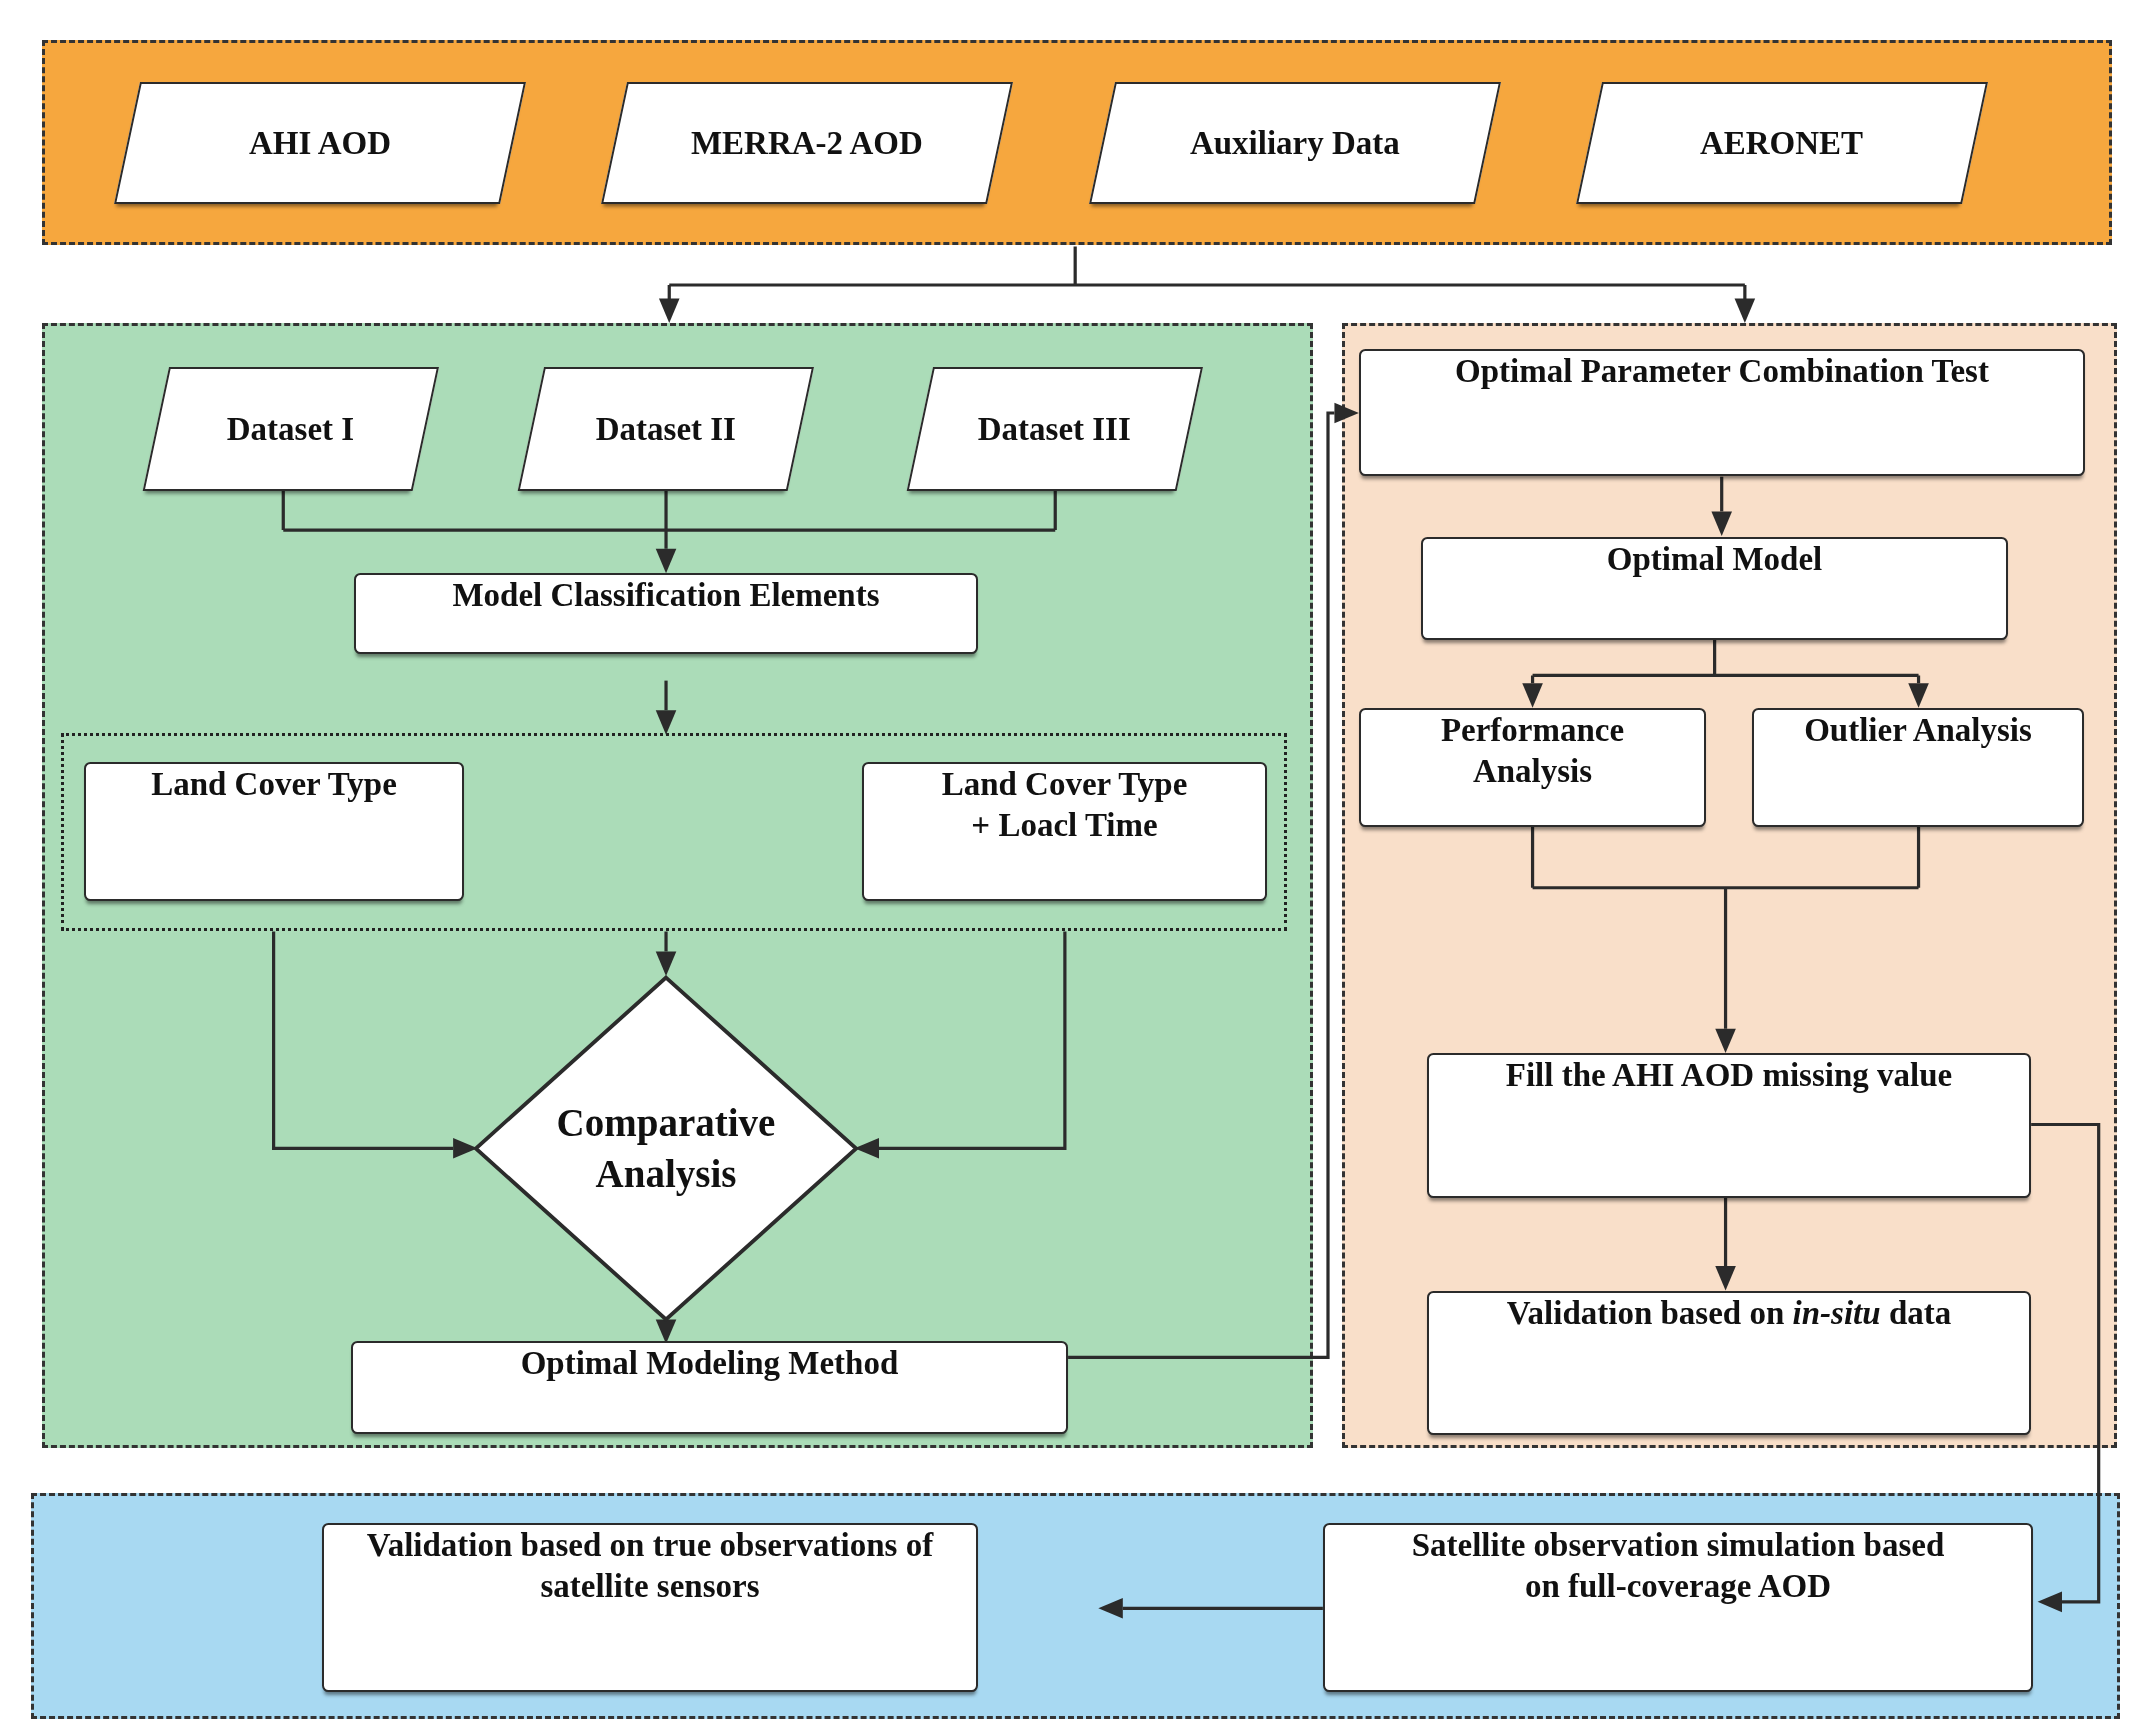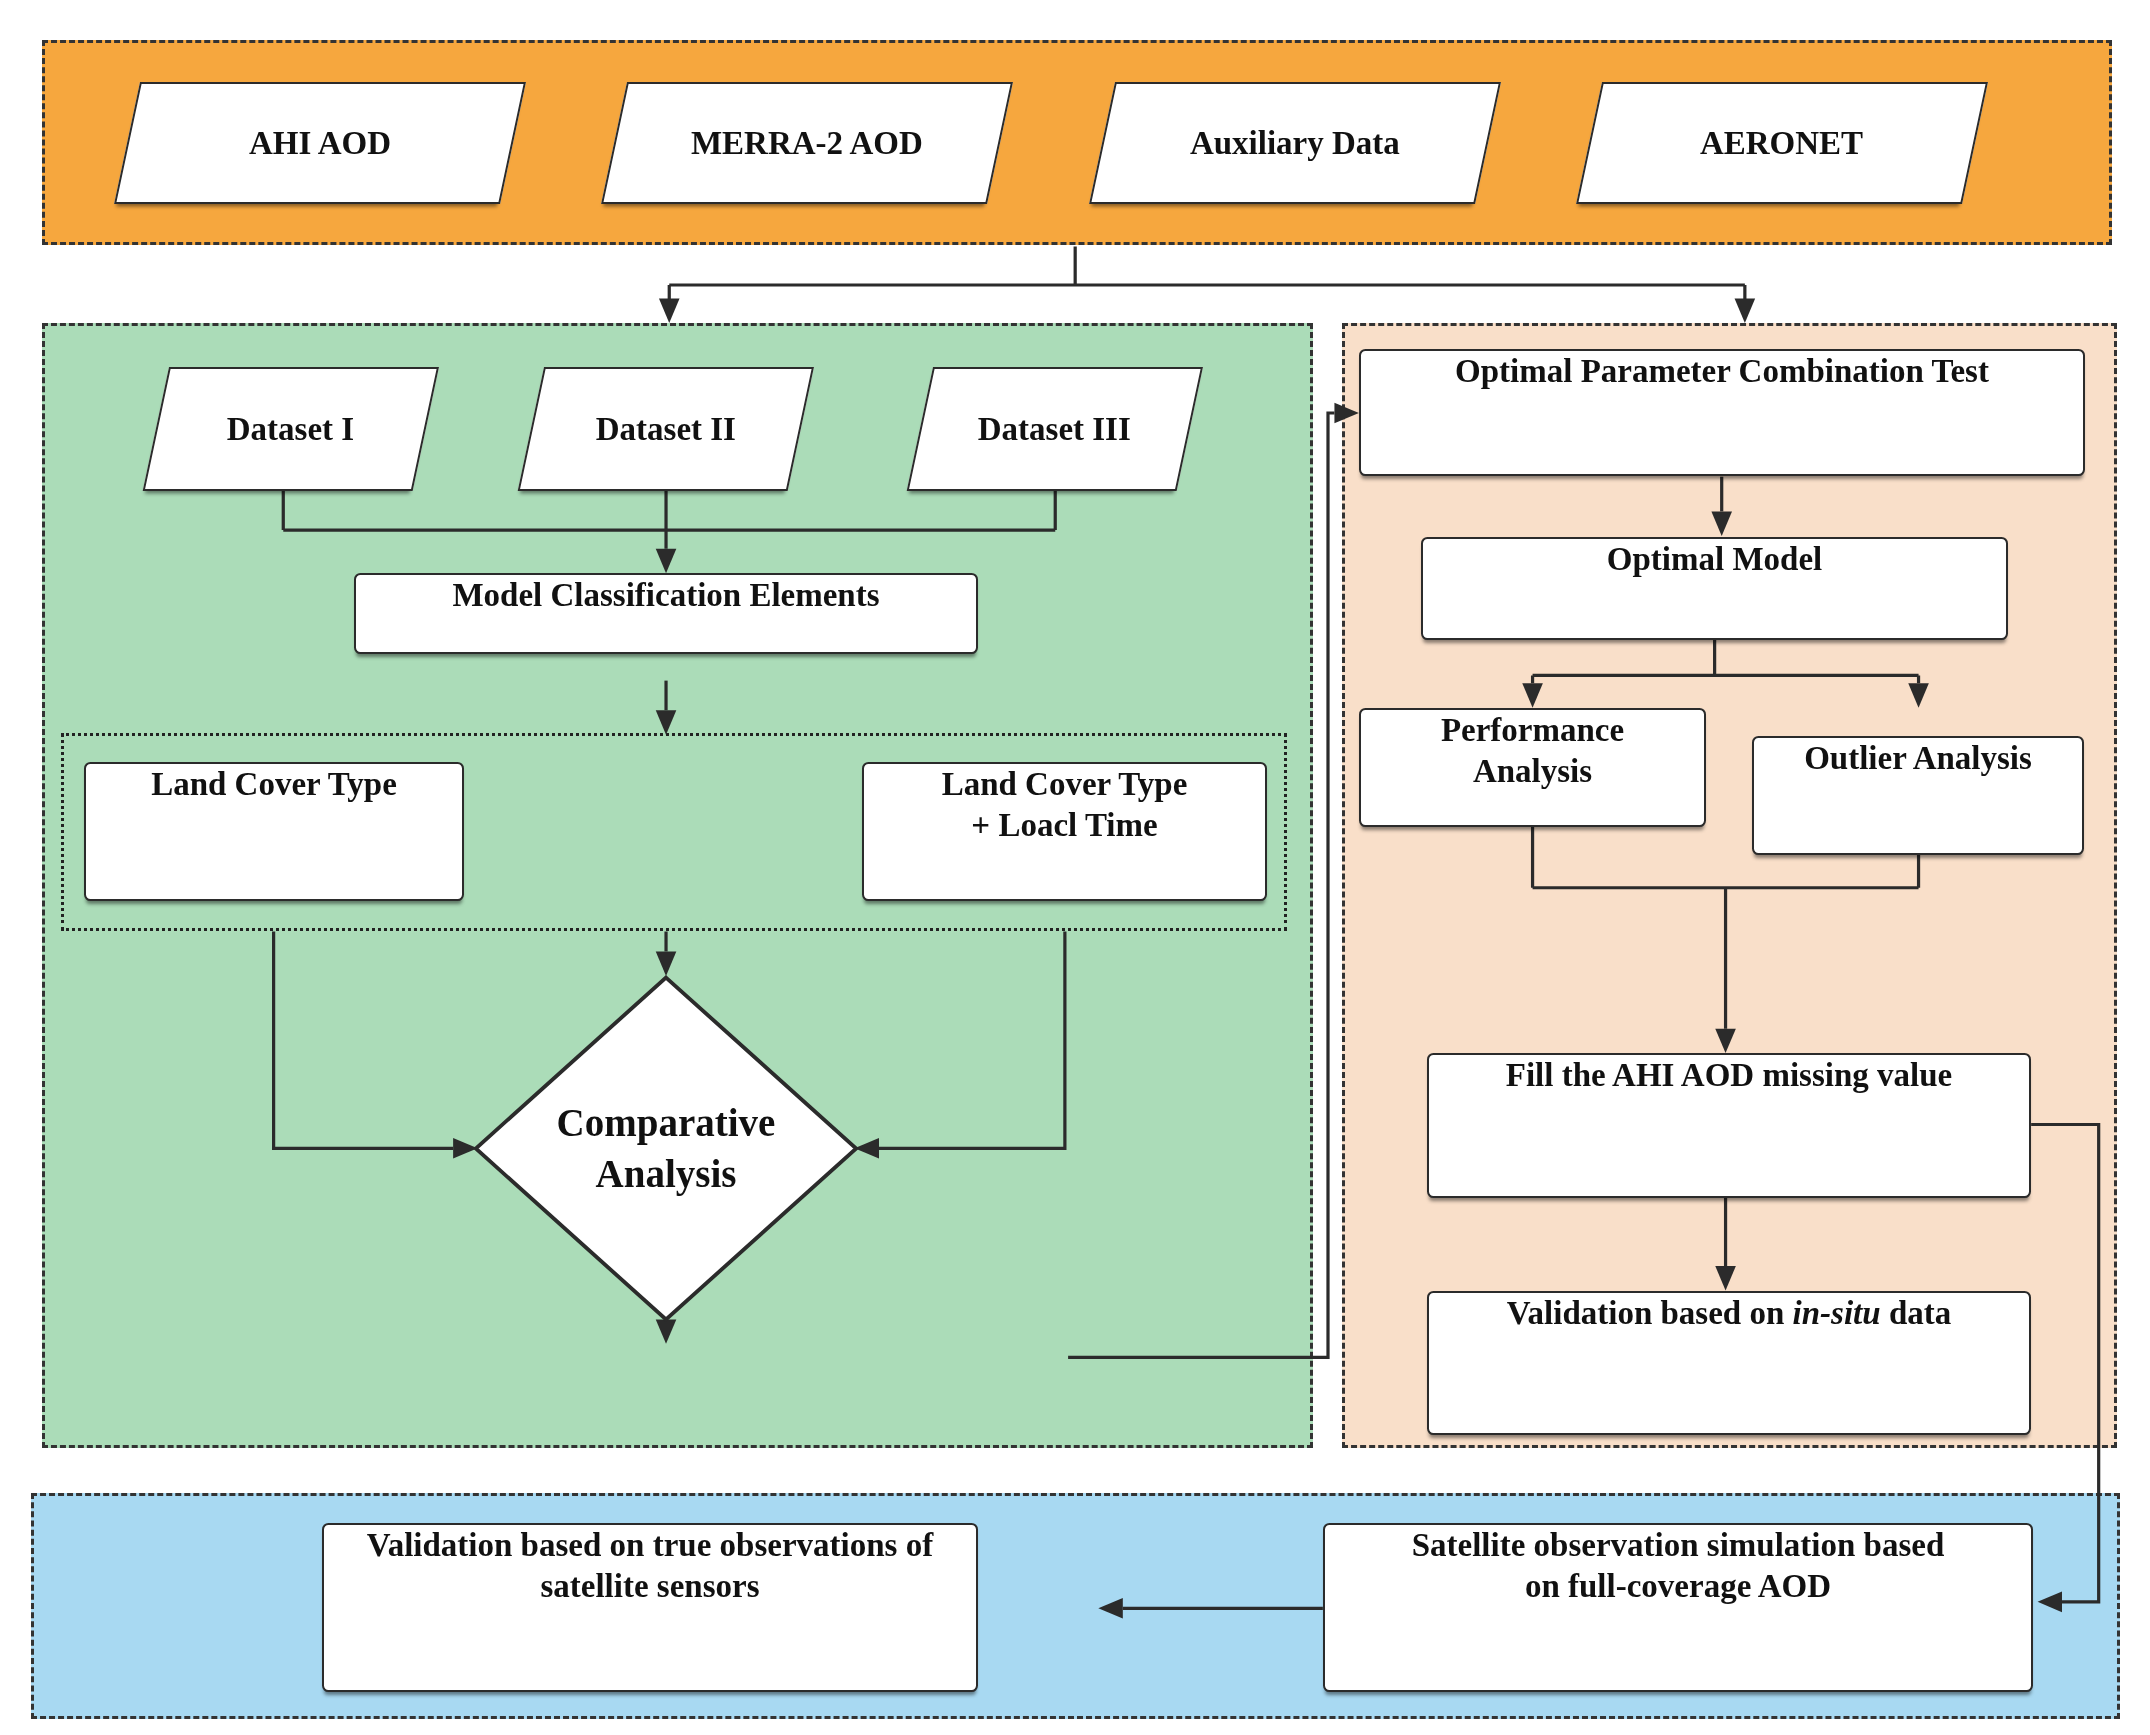--- a/index.html
+++ b/index.html
@@ -138,32 +138,35 @@
   </div>
 
   <div class="diamond" style="left:473px;top:975px;width:386px;height:347px;">
     <svg width="386" height="347" viewBox="0 0 600 540">
       <polygon points="300,4 596,270 300,536 4,270" fill="#FFFFFF" stroke="#2B2B2B" stroke-width="6"></polygon>
     </svg>
     <div class="dtext">Comparative
 Analysis</div>
   </div>
 
+  <div class="node" style="left:351px;top:1341px;width:717px;height:93px;">
+    <span>Optimal Modeling Method</span>
+  </div>
 
   <div class="node" style="left:1359px;top:349px;width:726px;height:127px;">
     <span>Optimal Parameter Combination Test</span>
   </div>
   <div class="node" style="left:1421px;top:537px;width:587px;height:103px;">
     <span>Optimal Model</span>
   </div>
   <div class="node" style="left:1359px;top:708px;width:347px;height:119px;">
     <span>Performance
 Analysis</span>
   </div>
-  <div class="node" style="left:1752px;top:708px;width:332px;height:119px;margin-top:28px;">
+  <div class="node" style="left:1752px;top:708px;width:332px;height:119px;">
     <span>Outlier Analysis</span>
   </div>
   <div class="node" style="left:1427px;top:1053px;width:604px;height:145px;">
     <span>Fill the AHI AOD missing value</span>
   </div>
   <div class="node" style="left:1427px;top:1291px;width:604px;height:144px;">
     <span><span>Validation based on </span><span class="itl">in-situ</span><span> data</span></span>
   </div>
 
   <div class="node" style="left:322px;top:1523px;width:656px;height:169px;">

